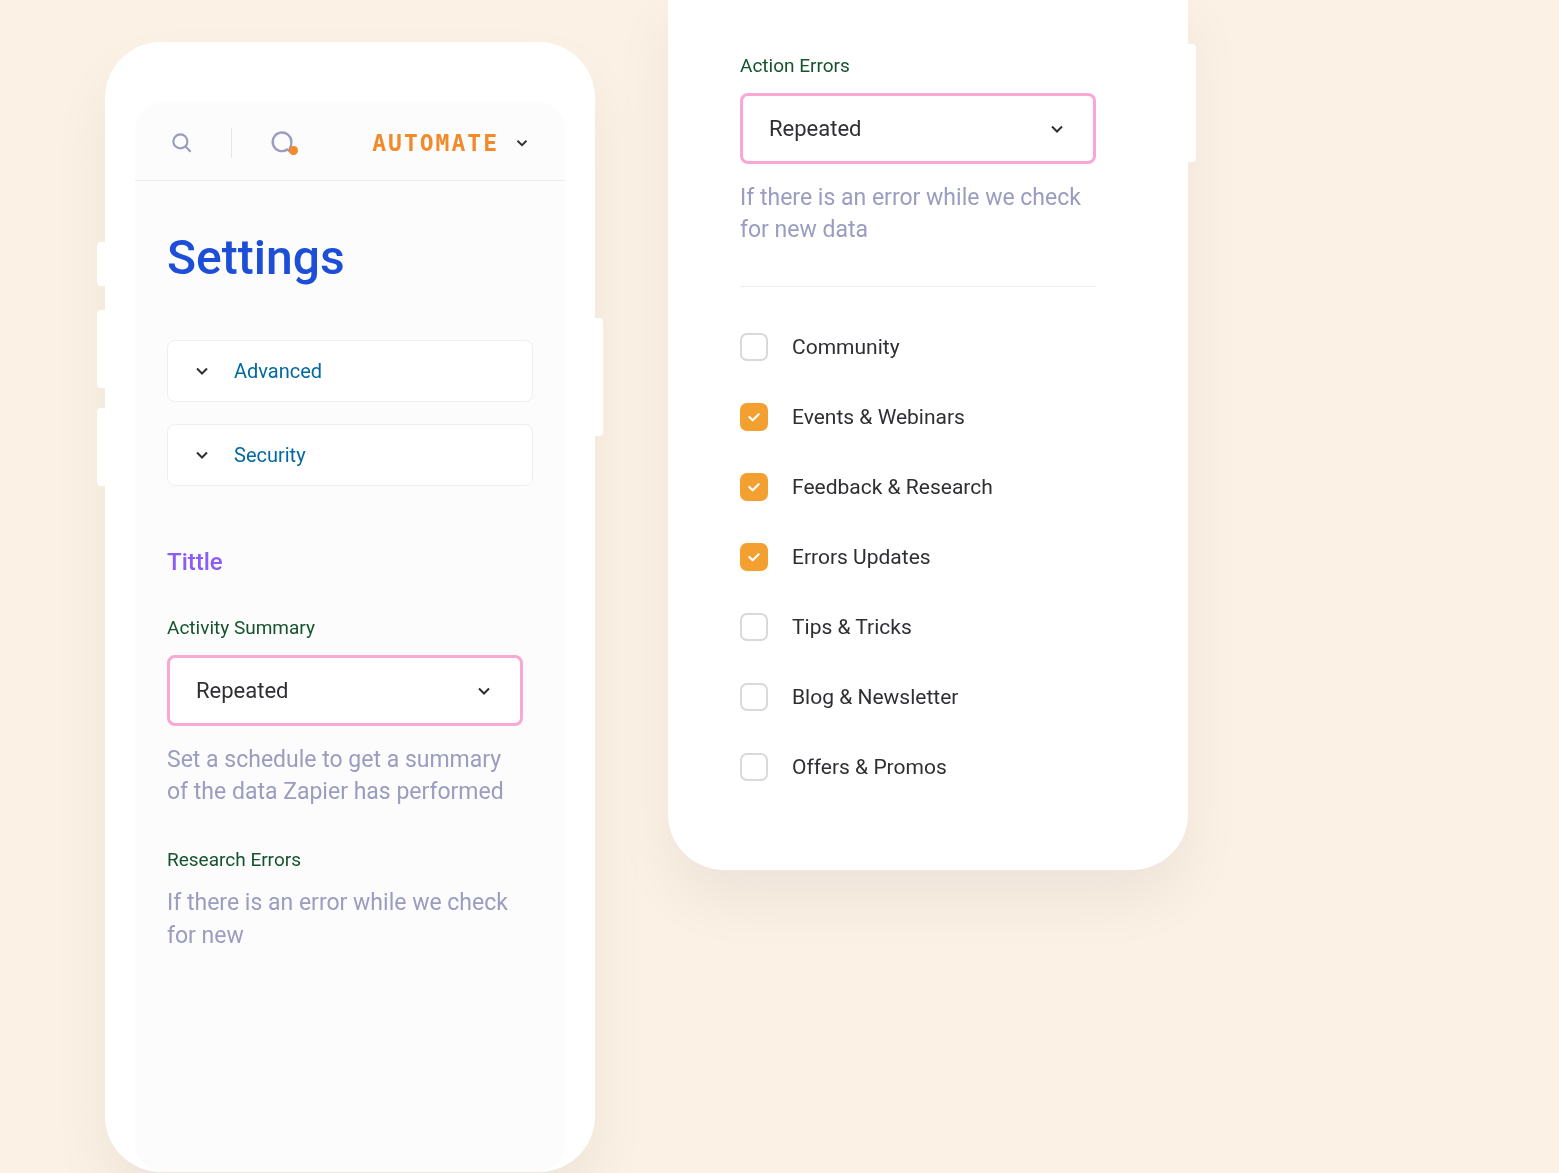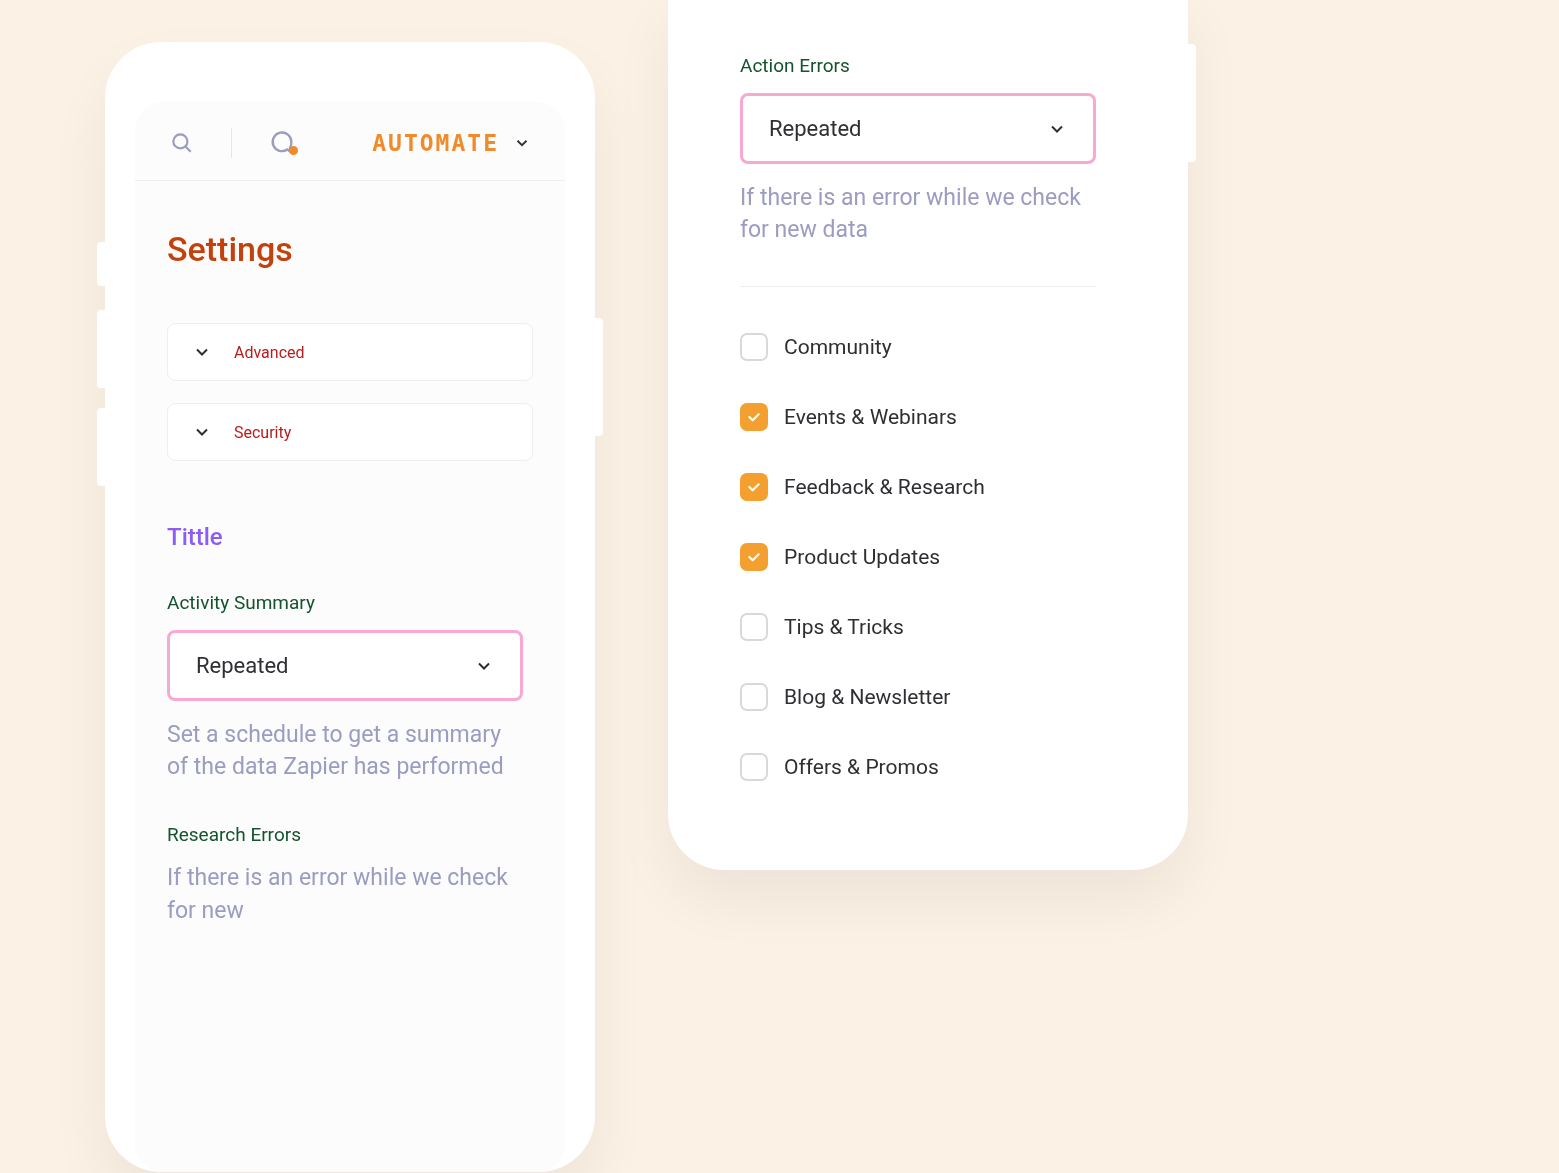--- a/index.html
+++ b/index.html
@@ -80,39 +80,39 @@
   .icon-comment .dot {
     position: absolute;
     width: 9px; height: 9px; background: #f18a2a; border-radius: 50%;
     right: -2px; bottom: 2px;
   }
 
   .content {
     padding: 48px 32px 0 32px;
   }
   .page-title {
-    font-size: 34px;
+    font-size: 48px;
     font-weight: 500;
-    color: #c2410c;
+    color: #1d4ed8;
     margin-bottom: 54px;
   }
 
   .accordion {
     background: #ffffff;
     border: 1px solid #efefef;
     border-radius: 8px;
     display: flex;
     align-items: center;
     padding: 18px 24px;
     gap: 22px;
     margin-bottom: 22px;
     cursor: pointer;
   }
   .accordion .chev { color: #2d2d2d; }
-  .accordion .label { color: #b91c1c; font-size: 16px; }
+  .accordion .label { color: #0369a1; font-size: 20px; }
 
   .section-title {
     font-size: 24px;
     font-weight: 500;
     color: #8b5cf6;
     margin-top: 62px;
     margin-bottom: 40px;
   }
 
   .field-label {
@@ -165,21 +165,21 @@
 
   .divider-h {
     height: 1px; background: #eeeeee;
     margin: 38px 0 46px 0;
     width: 356px;
   }
 
   .check-row {
     display: flex;
     align-items: center;
-    gap: 16px;
+    gap: 24px;
     margin-bottom: 42px;
     cursor: pointer;
   }
   .check-row .box {
     width: 28px; height: 28px;
     border-radius: 7px;
     border: 2px solid #d9d9dc;
     background: #ffffff;
     display: flex; align-items: center; justify-content: center;
     flex-shrink: 0;
@@ -309,21 +309,21 @@
             </svg>
           </span>
           <span class="lbl">Feedback &amp; Research</span>
         </div>
         <div class="check-row checked">
           <span class="box">
             <svg width="16" height="16" viewBox="0 0 24 24" fill="none" stroke="#ffffff" stroke-width="3.2" stroke-linecap="round" stroke-linejoin="round">
               <polyline points="5 12 10 17 19 8"></polyline>
             </svg>
           </span>
-          <span class="lbl">Product Updates</span>
+          <span class="lbl">Errors Updates</span>
         </div>
         <div class="check-row">
           <span class="box"></span>
           <span class="lbl">Tips &amp; Tricks</span>
         </div>
         <div class="check-row">
           <span class="box"></span>
           <span class="lbl">Blog &amp; Newsletter</span>
         </div>
         <div class="check-row">

